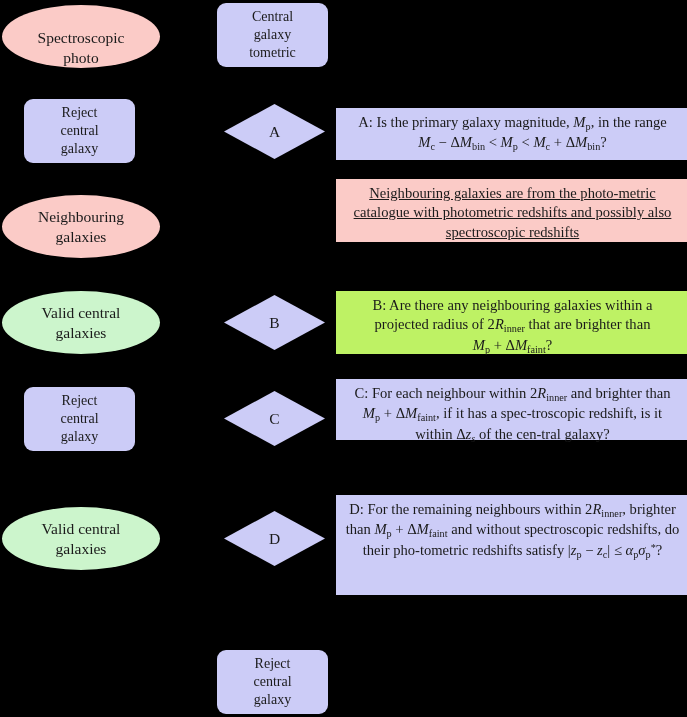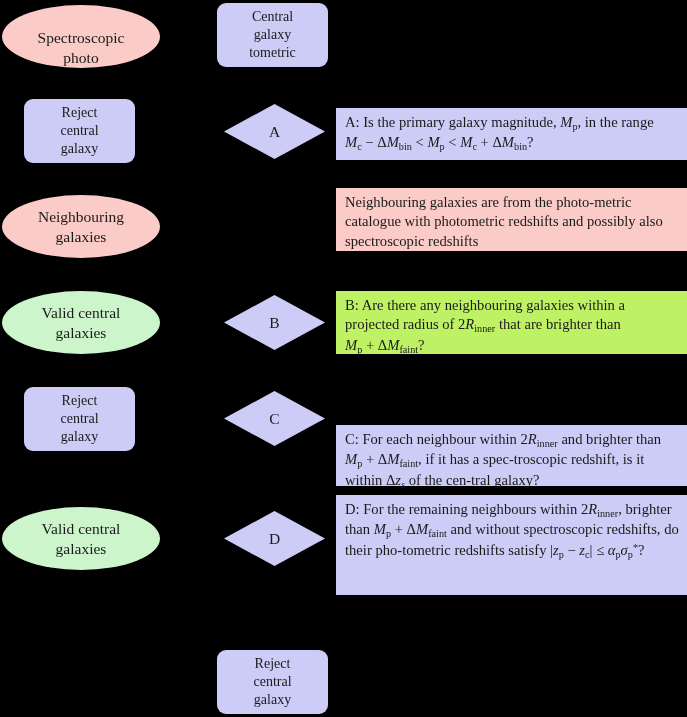--- a/index.html
+++ b/index.html
@@ -52,21 +52,21 @@
     z-index: 2;
   }
 
   
   .panel {
     position: absolute;
     box-sizing: border-box;
     padding: 5px 7px 5px 9px;
     font-size: 14.6px;
     line-height: 1.335;
-    text-align: left;
+    text-align: center;
   }
 
   
   i.m { font-style: italic; }
   sub.s {
     font-size: 0.70em;
     vertical-align: -0.26em;
     font-style: normal;
   }
   sup.u {
@@ -159,31 +159,31 @@
 <div class="node diamond" style="left:224px; top:511px; width:101px; height:55px;">
   <span class="dia-shape" style="background:#ccccf7;"></span>
   <span class="dia-label">D</span>
 </div>
 
 <div class="panel" style="left:336px; top:108px; width:351px; height:52px; background:#ccccf7;">
   A: Is the primary galaxy magnitude, <span class="nb"><i class="m">M</i><sub class="s">p</sub></span>, in
   the range <span class="nb"><i class="m">M</i><sub class="s">c</sub> − Δ<i class="m">M</i><sub class="s">bin</sub> &lt; <i class="m">M</i><sub class="s">p</sub> &lt; <i class="m">M</i><sub class="s">c</sub> + Δ<i class="m">M</i><sub class="s">bin</sub>?</span>
 </div>
 
-<div class="panel" style="left:336px; top:188px; width:351px; height:63px; background:#fbcbc7;">
+<div class="panel" style="left:336px; top:179px; width:351px; height:63px; background:#fbcbc7;text-decoration:underline;">
   Neighbouring galaxies are from the photo‑metric catalogue with photometric redshifts and possibly also spectroscopic redshifts
 </div>
 
 <div class="panel" style="left:336px; top:291px; width:351px; height:63px; background:#bef264;">
   B: Are there any neighbouring galaxies
   within a projected radius of <span class="nb">2<i class="m">R</i><sub class="s">inner</sub></span> that are
   brighter than <span class="nb"><i class="m">M</i><sub class="s">p</sub> + Δ<i class="m">M</i><sub class="s">faint</sub>?</span>
 </div>
 
-<div class="panel" style="left:336px; top:379px; width:351px; height:61px; background:#ccccf7;margin-top:46px;">
+<div class="panel" style="left:336px; top:379px; width:351px; height:61px; background:#ccccf7;">
   C: For each neighbour within <span class="nb">2<i class="m">R</i><sub class="s">inner</sub></span> and
   brighter than <span class="nb"><i class="m">M</i><sub class="s">p</sub> + Δ<i class="m">M</i><sub class="s">faint</sub></span>, if it has a spec‑troscopic
   redshift, is it within <span class="nb">Δ<i class="m">z</i><sub class="s"><i class="m">s</i></sub></span> of the cen‑tral galaxy?
 </div>
 
 <div class="panel" style="left:336px; top:495px; width:351px; height:100px; background:#ccccf7;">
   D: For the remaining neighbours within
   <span class="nb">2<i class="m">R</i><sub class="s">inner</sub></span>, brighter than <span class="nb"><i class="m">M</i><sub class="s">p</sub> + Δ<i class="m">M</i><sub class="s">faint</sub></span> and
   without spectroscopic redshifts, do their pho‑tometric
   redshifts satisfy <span class="nb">|<i class="m">z</i><sub class="s">p</sub> − <i class="m">z</i><sub class="s">c</sub>| ≤ <i class="m">α</i><sub class="s">p</sub><i class="m">σ</i><sub class="s">p</sub><sup class="u">*</sup>?</span>

